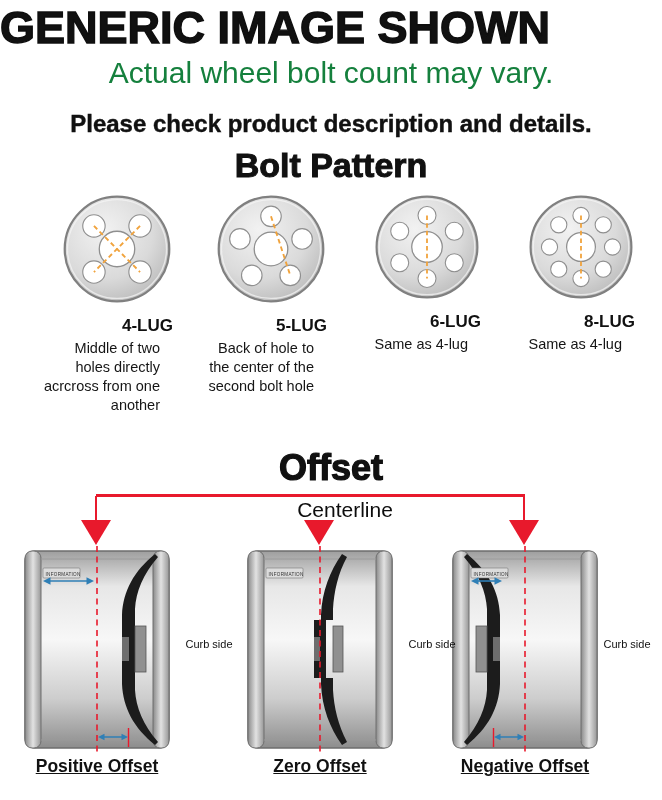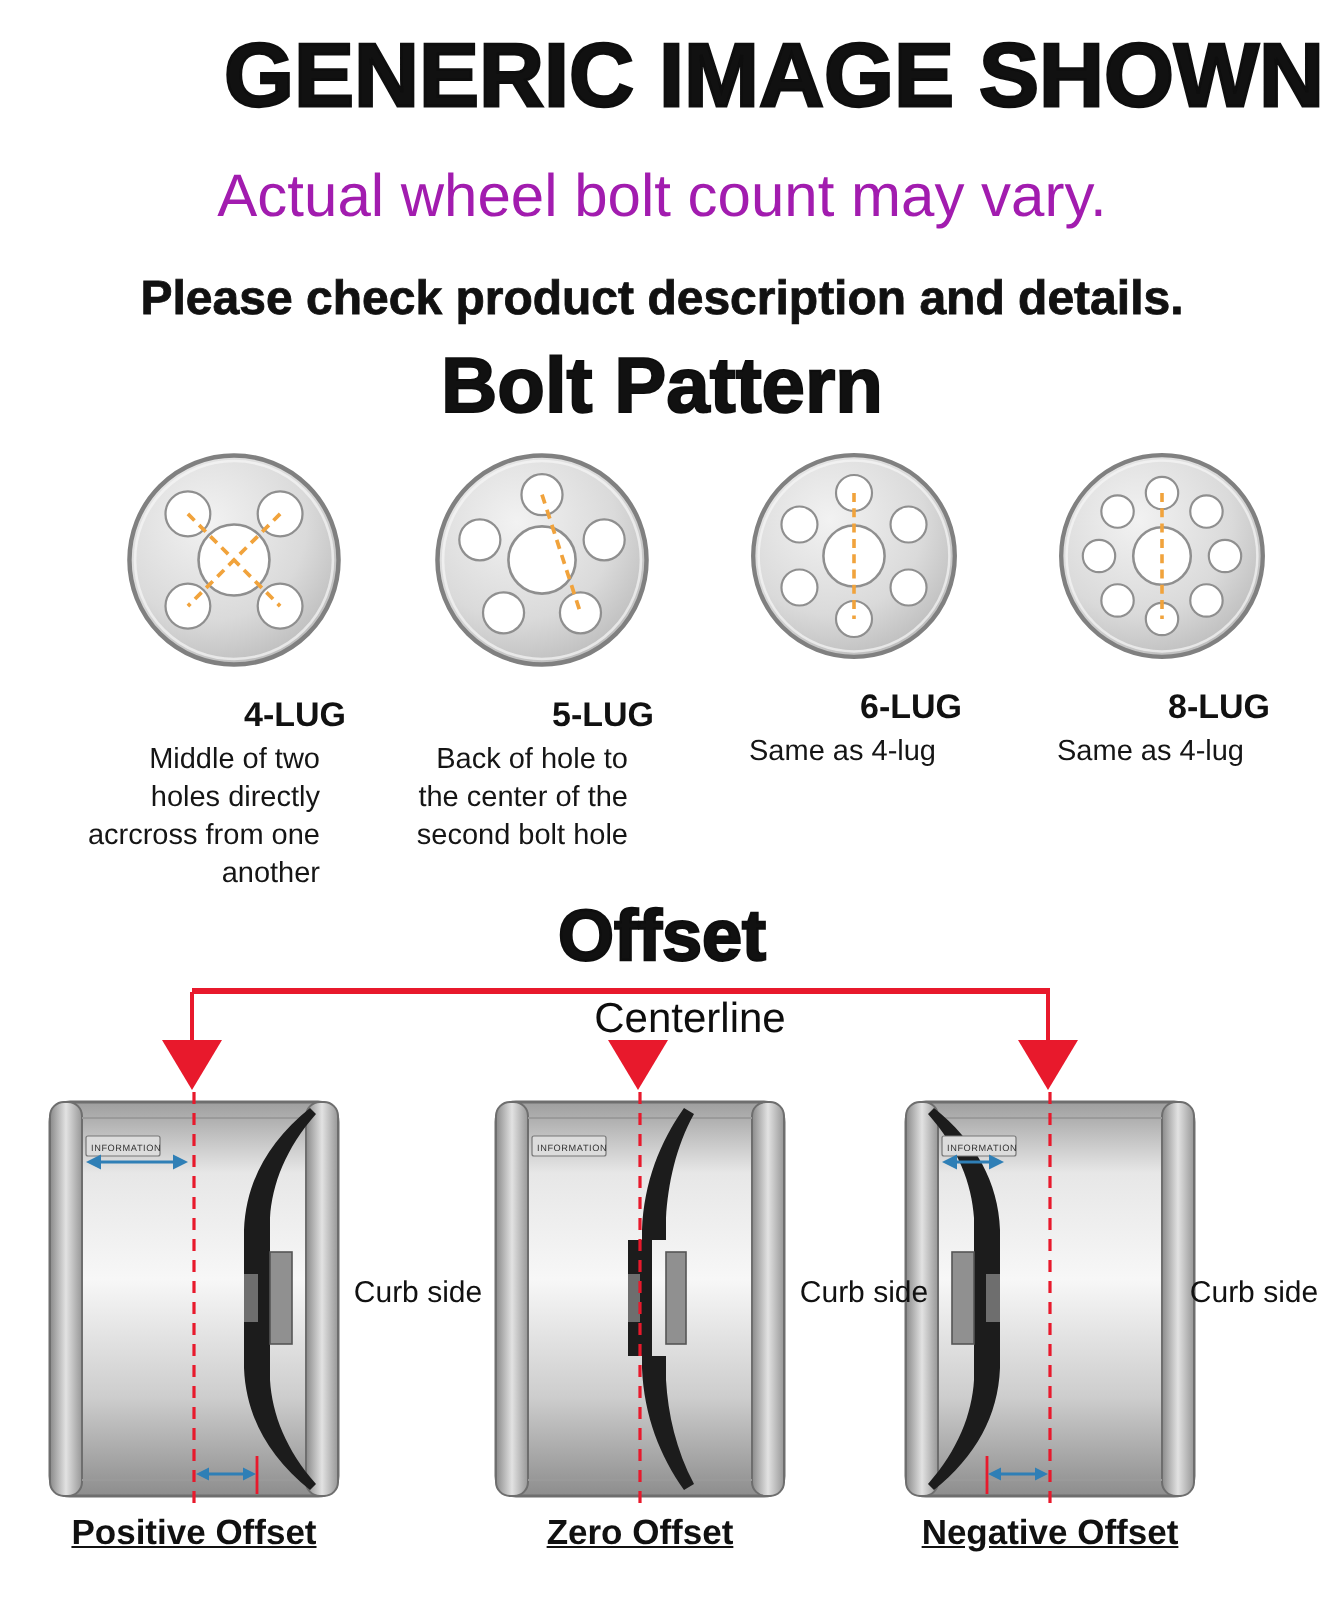--- a/index.html
+++ b/index.html
@@ -1,44 +1,44 @@
 <!DOCTYPE html>
 <html><head>
 <meta charset="utf-8">
 <style>
   * { margin:0; padding:0; box-sizing:border-box; }
   html,body { background:#ffffff; }
   .page { position:relative; width:662px; height:800px; margin:0 auto; background:#fff;
           font-family:"Liberation Sans", sans-serif; color:#111; overflow:hidden; }
 
-  .title    { margin-top:12px; text-align:right; font-size:45px; font-weight:900;
+  .title    { margin-top:2px; text-align:left; font-size:45px; font-weight:900;
               letter-spacing:0; -webkit-text-stroke:1.4px #0e0e0e; }
-  .subtitle { text-align:center; font-size:30px; font-weight:400; color:#a21caf; margin-top:18px; }
+  .subtitle { text-align:center; font-size:30px; font-weight:400; color:#15803d; margin-top:2px; }
   .note     { text-align:center; font-size:24px; font-weight:700; margin-top:20px;
               -webkit-text-stroke:0.4px #0e0e0e; }
-  .bp-title { text-align:center; font-size:39px; font-weight:900; margin-top:8px;
+  .bp-title { text-align:center; font-size:34px; font-weight:900; margin-top:8px;
               -webkit-text-stroke:1px #0e0e0e; }
 
   .lug-row  { display:flex; justify-content:center; gap:8px; margin-top:8px; }
   .lug-col  { width:146px; text-align:right; }
   .lug-label{ font-size:17px; font-weight:800; margin-top:7px; }
   .lug-desc { font-size:14.5px; line-height:1.32; width:120px; margin:3px auto 0; color:#151515; }
 
   .offset-section { position:absolute; top:448px; left:0; width:662px; }
   .offset-title   { text-align:center; font-size:36px; font-weight:900; line-height:1.1;
                     -webkit-text-stroke:1.2px #0e0e0e; }
   .offset-diagram { position:relative; height:300px; }
   .cl-line { position:absolute; top:6px;  left:96px; width:429px; height:3px; background:#e8192c; }
   .cl-drop { position:absolute; top:8px;  width:2px; height:24px; background:#e8192c; }
   .cl-text { position:absolute; top:10px; left:0; right:0; text-align:center; font-size:21px; color:#0d0d0d;padding-left:28px; }
   .cl-tri  { position:absolute; top:32px; width:0; height:0;
              border-left:15px solid transparent; border-right:15px solid transparent;
              border-top:25px solid #e8192c; }
   .wheel   { position:absolute; top:57px; width:150px; height:210px; }
-  .curb    { position:absolute; top:150px; width:66px; text-align:center; font-size:15px; color:#111; }
+  .curb    { position:absolute; top:150px; width:66px; text-align:center; font-size:11px; color:#111; }
   .otype   { position:absolute; top:268px; width:150px; text-align:center; font-size:17.5px;
              font-weight:800; text-decoration:underline; }
 </style>
 </head>
 <body>
 
 <div class="page">
 
   <svg width="0" height="0" style="position:absolute">
     <defs>

